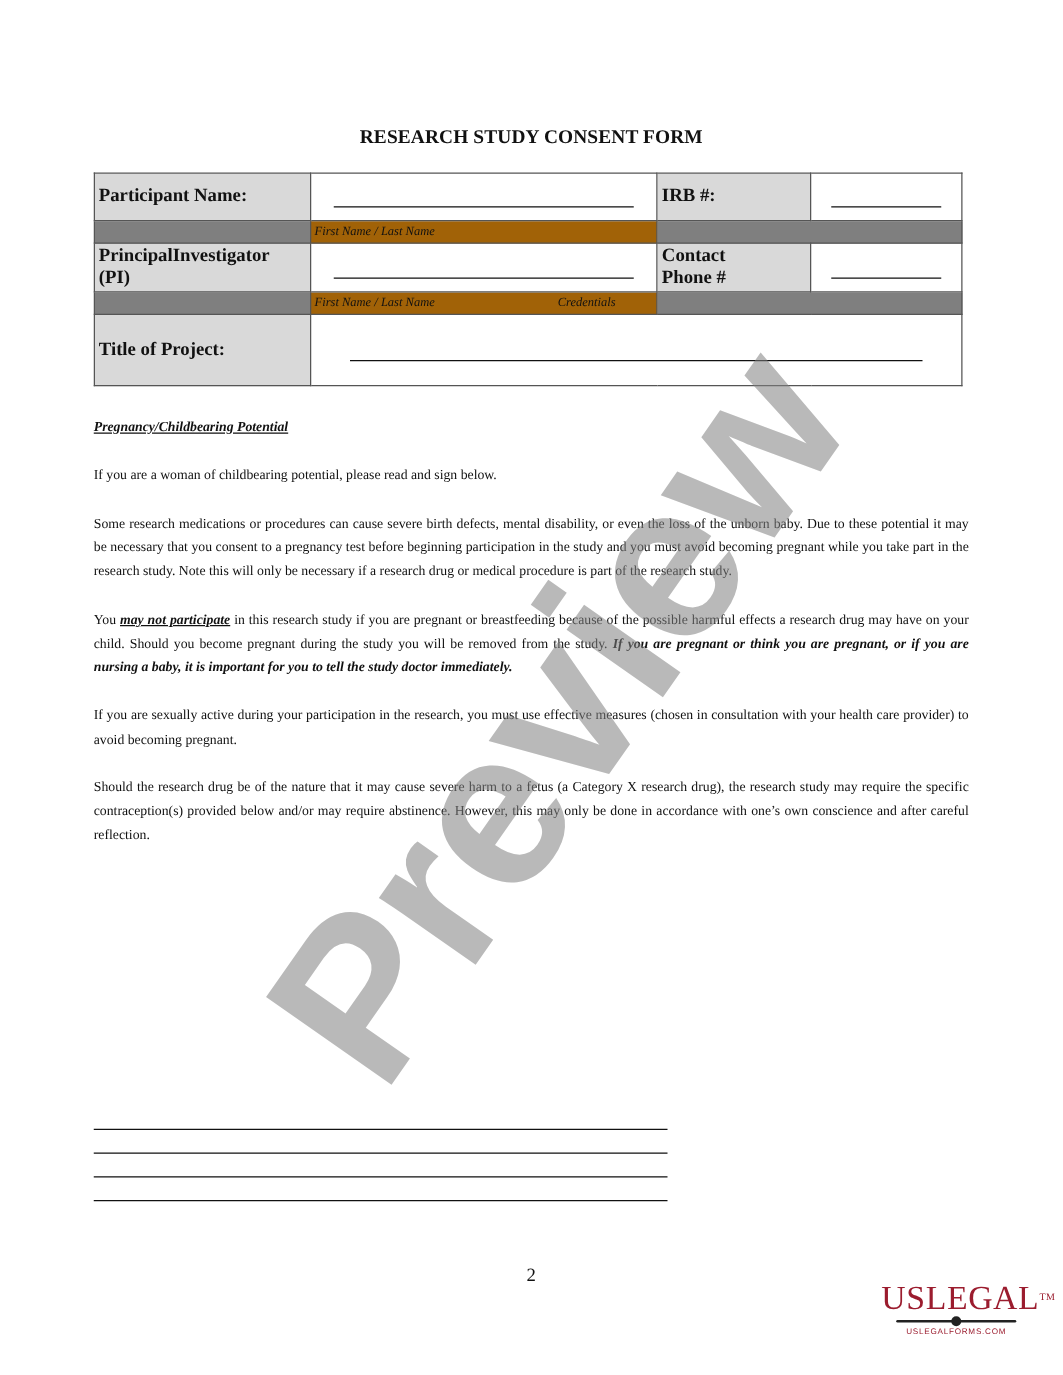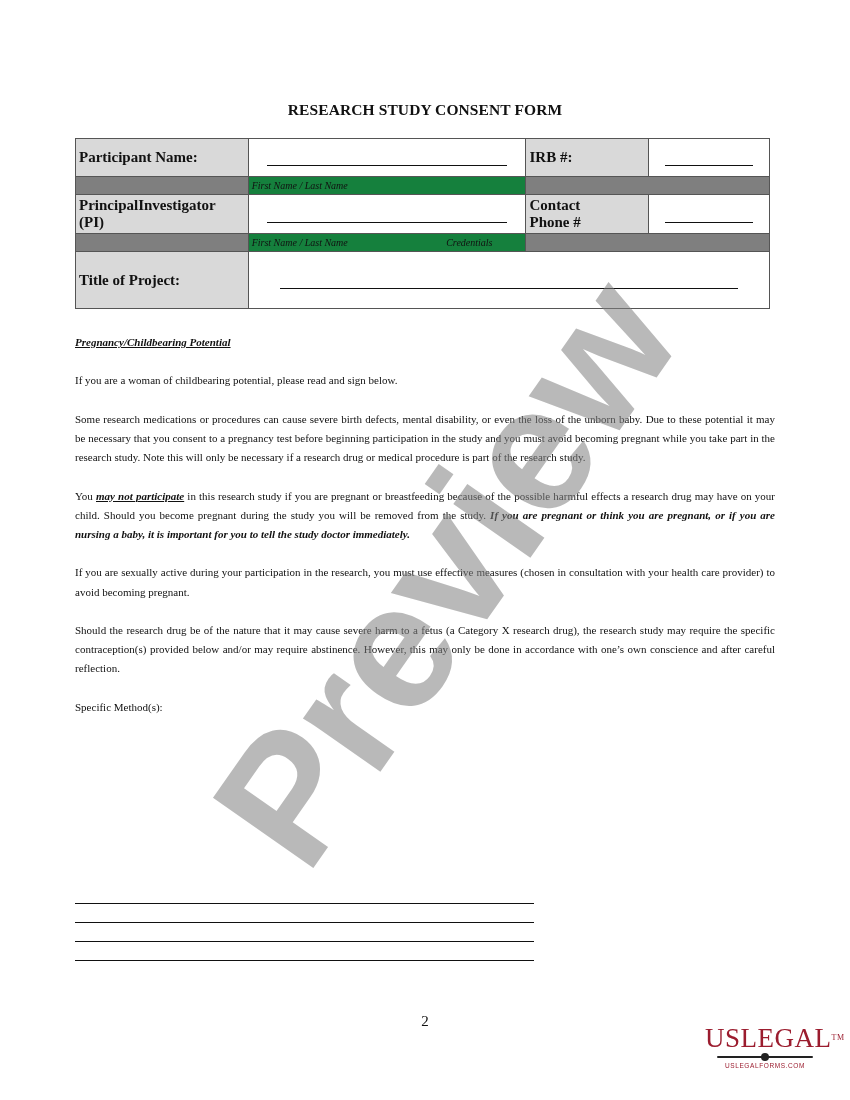--- a/index.html
+++ b/index.html
@@ -7,21 +7,21 @@
          font-family: "Liberation Serif", "DejaVu Serif", serif; color: #111; }
   .page { position: absolute; left: 0; top: 0; width: 850px; height: 1100px; }
   .title { position: absolute; top: 101px; left: 0; width: 850px; text-align: center;
            font-weight: bold; font-size: 15.5px; letter-spacing: 0.1px; }
   table.info { position: absolute; left: 75px; top: 138px; width: 695px;
                border-collapse: collapse; font-size: 15px; }
   table.info td { border: 1px solid #555; padding: 0 3px; vertical-align: middle; }
   .lbl { background: #d9d9d9; font-weight: bold; }
   .val { background: #fff; text-align: center; }
   .dark { background: #7f7f7f; }
-  .sub { background: #15803d; font-style: italic; font-size: 10px; padding-left: 3px !important;
+  .sub { background: #a16207; font-style: italic; font-size: 10px; padding-left: 3px !important;
          height: 17px; font-family: Liberation Serif, serif; }
   .sub .cred { float: right; margin-right: 30px; }
   .blank { display: inline-block; border-bottom: 1px solid #111; height: 1px; vertical-align: bottom; }
   .row1 td { height: 37px; }
   .row3 td { height: 38px; }
   .row5 td { height: 56px; }
   .justify-lbl { display: flex; }
   .body { position: absolute; left: 75px; top: 333px; width: 700px; font-size: 11px; line-height: 19.2px; }
   .body p { margin: 0 0 19.2px 0; text-align: justify; }
   .section-head { font-weight: bold; font-style: italic; text-decoration: underline; }
@@ -109,21 +109,20 @@
   </tbody>
     </table>
 
   <div class="body">
     <p><span class="section-head">Pregnancy/Childbearing Potential</span></p>
     <p>If you are a woman of childbearing potential, please read and sign below.</p>
     <p>Some research medications or procedures can cause severe birth defects, mental disability, or even the loss of the unborn baby.  Due to these potential it may be necessary that you consent to a pregnancy test before beginning participation in the study and you must avoid becoming pregnant while you take part in the research study. Note this will only be necessary if a research drug or medical procedure is part of the research study.</p>
     <p><span>You </span><span class="ul-bi">may not participate</span><span> in this research study if you are pregnant or breastfeeding because of the possible harmful effects a research drug may have on your child.  Should you become pregnant during the study you will be removed from the study.  </span><span class="bi">If you are pregnant or think you are pregnant, or if you are nursing a baby, it is important for you to tell the study doctor immediately.</span></p>
     <p>If you are sexually active during your participation in the research, you must use effective measures (chosen in consultation with your health care provider) to avoid becoming pregnant.</p>
     <p>Should the research drug be of the nature that it may cause severe harm to a fetus (a Category X research drug), the research study may require the specific contraception(s) provided below and/or may require abstinence.  However, this may only be done in accordance with one’s own conscience and after careful reflection.</p>
-    <p>Specific Method(s):</p>
   </div>
 
   <div class="method-lines">
     <div class="method-line"></div>
     <div class="method-line"></div>
     <div class="method-line"></div>
     <div class="method-line"></div>
   </div>
 
   <div class="pagenum">2</div>

